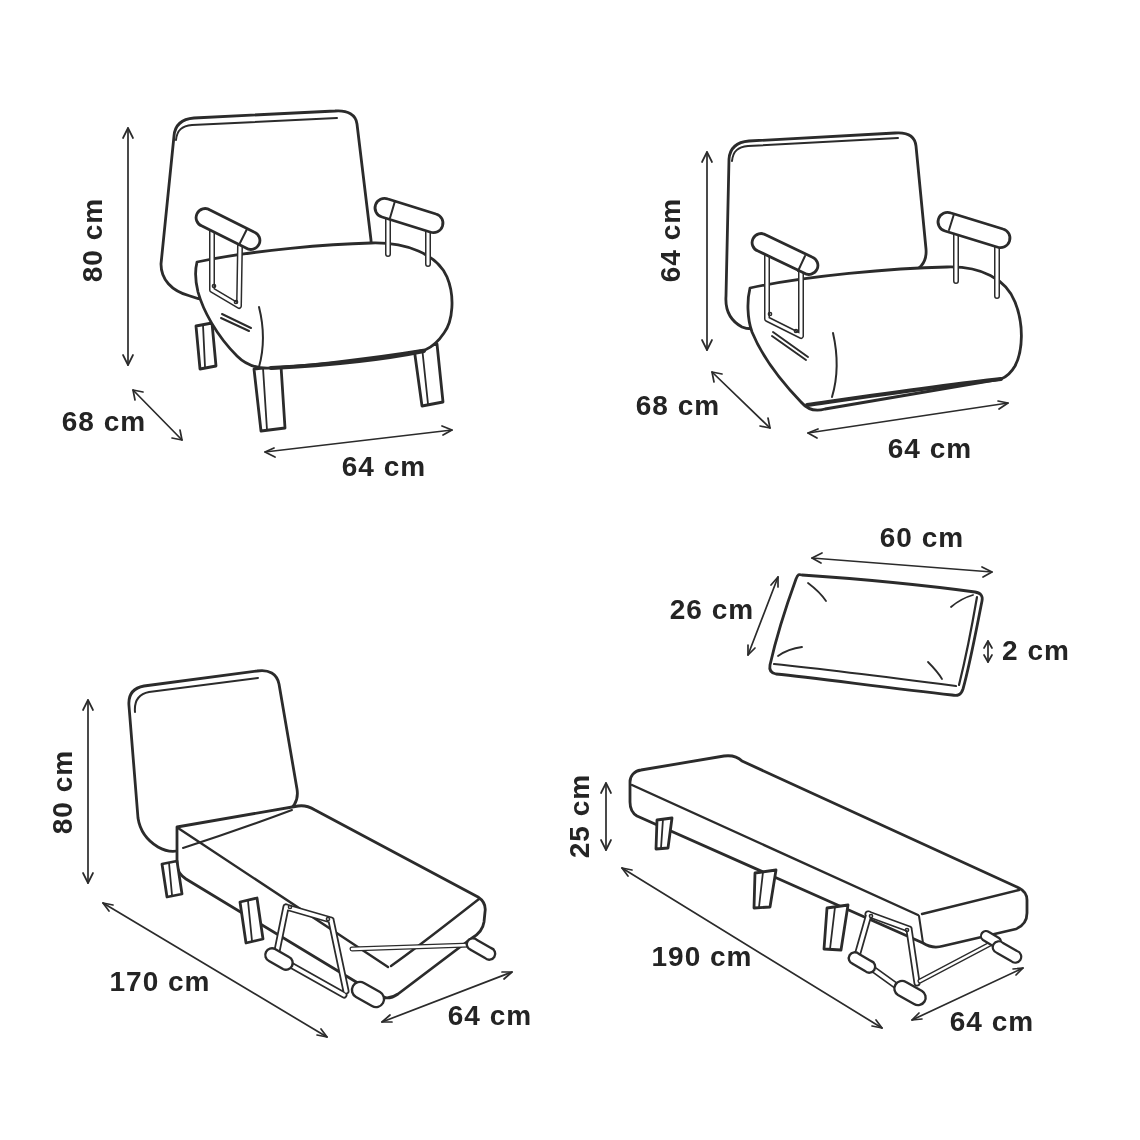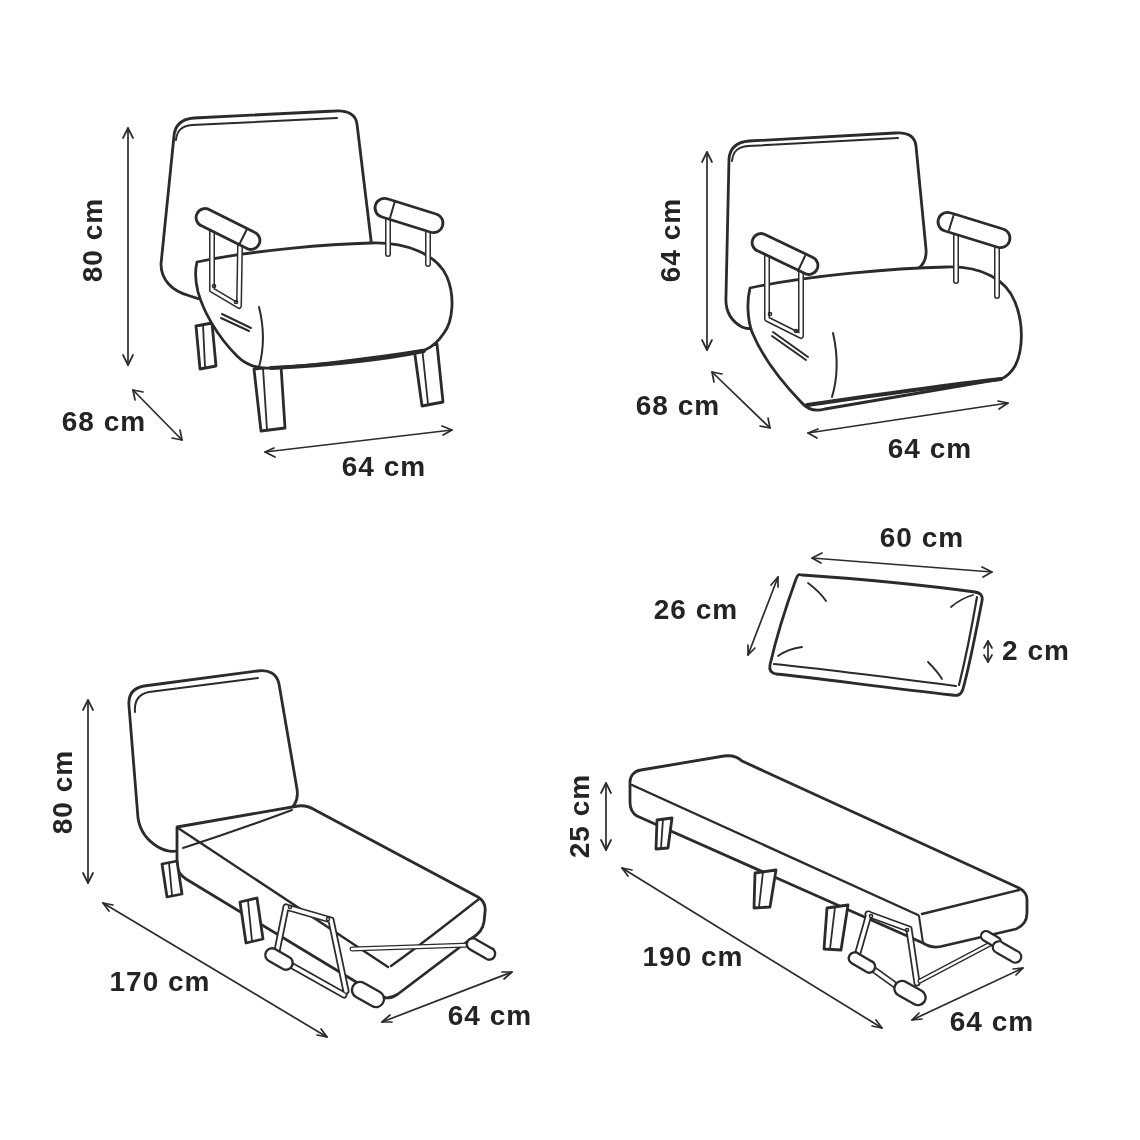--- a/index.html
+++ b/index.html
@@ -155,21 +155,21 @@
           <path d="M151,85 L158,77 L158,87"></path>
       </g>
       <g stroke-width="1.7">
         <path d="M368,141 L368,162"></path>
           <path d="M364,148 L368,141 L372,148"></path>
           <path d="M364,155 L368,162 L372,155"></path>
       </g>
     </g>
   </svg>
   <div class="dim-label" style="left:285px;top:38px;margin-left:17px;">60 cm</div>
-  <div class="dim-label" style="left:76px;top:110px;text-align:right;">26 cm</div>
+  <div class="dim-label" style="left:92px;top:110px;text-align:right;">26 cm</div>
   <div class="dim-label" style="left:416px;top:151px;">2 cm</div>
 </div>
 
 <div class="panel" style="left:20px;top:650px;width:520px;height:410px;">
   <svg width="520" height="410" viewBox="0 0 520 410">
     <g stroke="#2b2b2b" fill="none" stroke-width="2.8" stroke-linecap="round" stroke-linejoin="round">
       <g>
         <path fill="#ffffff" d="M138,197 C128,191 120,181 118,168 L109,56 C108,45 113,38 124,36 L237,21 C249,19 257,24 259,34 L277,139 C279,151 273,160 262,164 L161,200 C152,203 145,201 138,197 Z"></path>
         <path stroke-width="2" d="M115,62 C114,50 119,44 129,42 L238,28"></path>
       </g>
@@ -258,15 +258,15 @@
           <path d="M316,320 L322,328 L312,326"></path>
       </g>
       <g stroke-width="1.7">
         <path d="M352,320 L463,268"></path>
           <path d="M362,319 L352,320 L359,313"></path>
           <path d="M453,269 L463,268 L456,275"></path>
       </g>
     </g>
   </svg>
   <div class="dim-label vert" style="left:20px;top:116px;">25 cm</div>
-  <div class="dim-label" style="left:133px;top:257px;">190 cm</div>
+  <div class="dim-label" style="left:142px;top:257px;">190 cm</div>
   <div class="dim-label" style="left:432px;top:322px;">64 cm</div>
 </div>
 
 </body></html>

